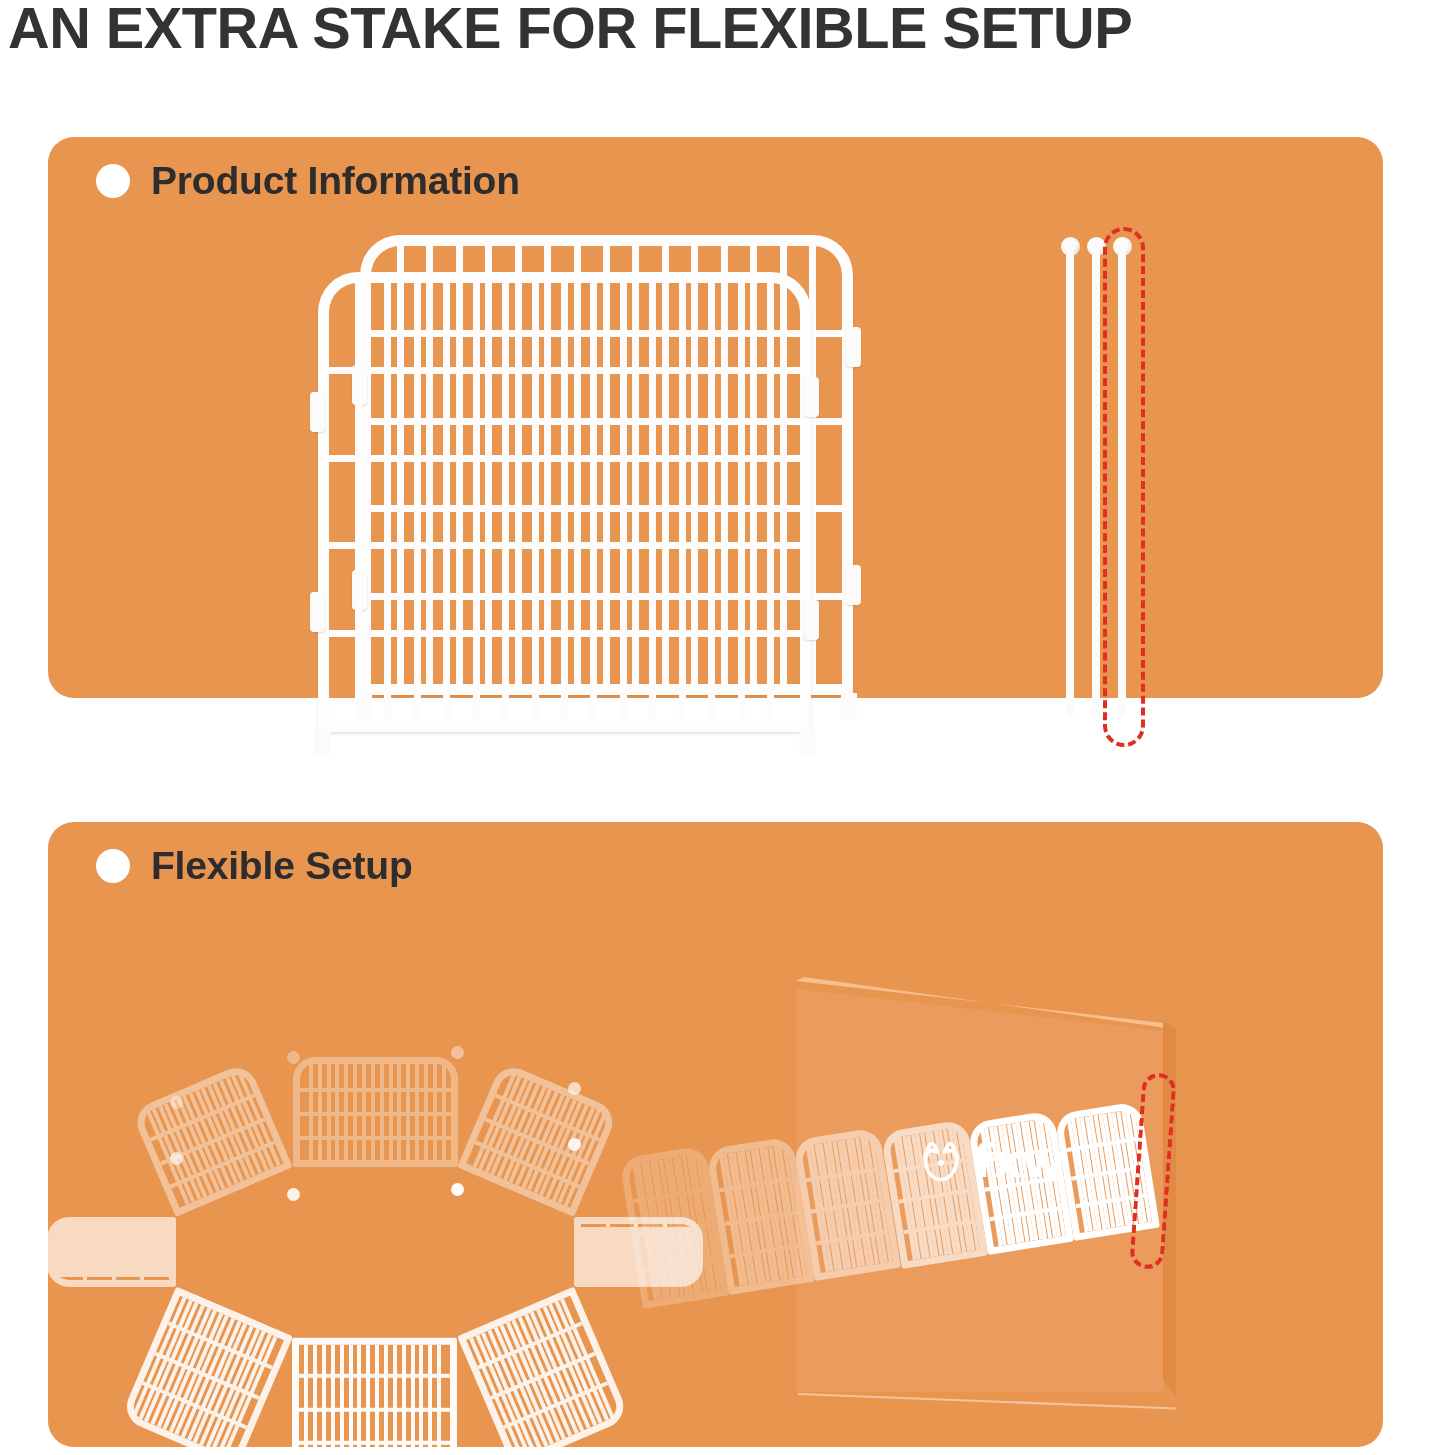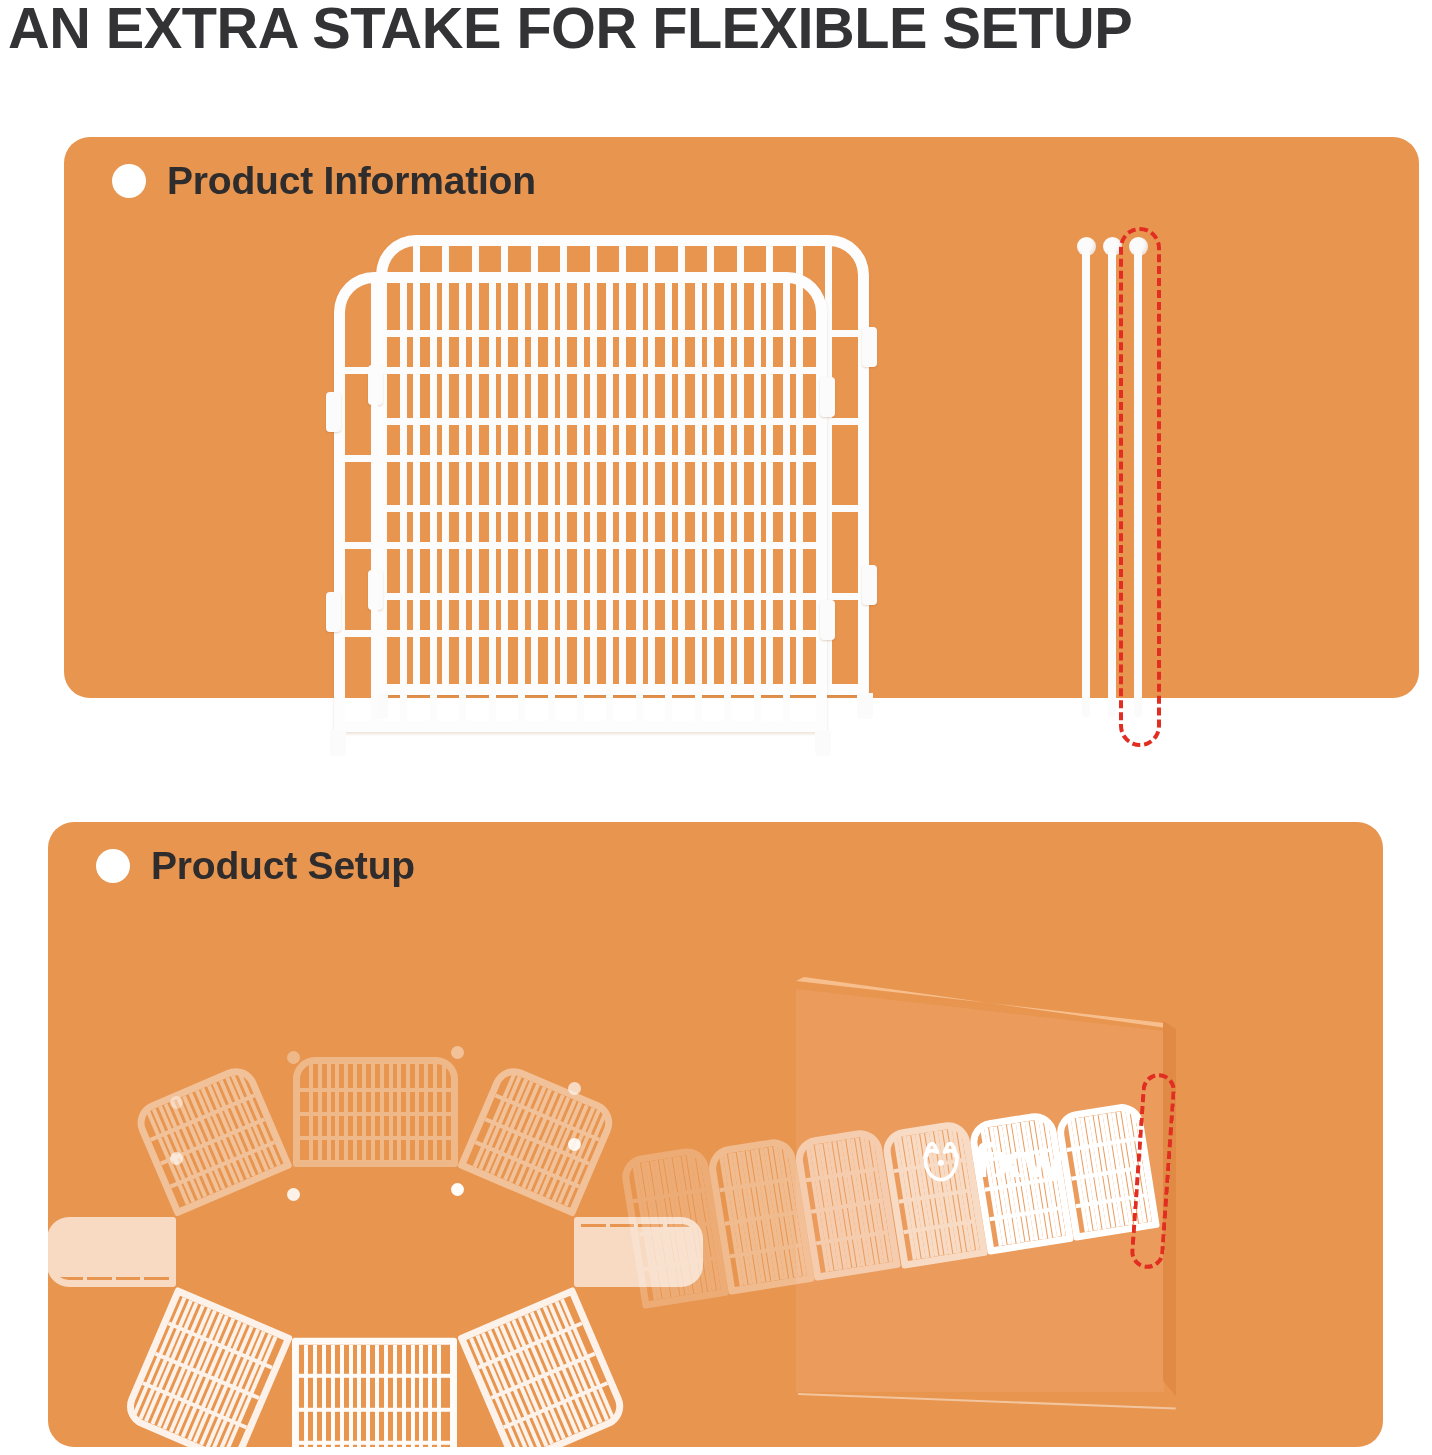--- a/index.html
+++ b/index.html
@@ -32,25 +32,24 @@
     transform-origin: left top;
   }
 
   
   .card {
     position: absolute;
     background: #e8954f;
     border-radius: 26px;
   }
   #card-product {
-    left: 64px;
+    left: 48px;
     top: 137px;
     width: 1335px;
     height: 561px;
-    padding-left: 20px;
   }
   #card-flexible {
     left: 48px;
     top: 822px;
     width: 1335px;
     height: 625px;
   }
 
   
   .card-head {
@@ -293,21 +292,21 @@
     <div class="stake" style="left:65px; top:14px; height:466px;"></div>
 
     <div class="dash-box" style="left:50px; top:-10px; width:42px; height:520px;"></div>
   </div>
 </section>
 
 <section class="card" id="card-flexible">
 
   <div class="card-head">
     <span class="bullet-dot"></span>
-    <span class="card-head-label">Product Setup</span>
+    <span class="card-head-label">Flexible Setup</span>
   </div>
 
   <div class="stage" id="pen-art">
       <div class="pen-panel" style="left: 199.723px; top: 157.278px; width: 126.562px; height: 142.719px; transform: rotate(-156.834deg); transform-origin: 0px 100%; opacity: 0.88; z-index: 83;">
         <div class="pen-frame"></div>
         <div class="pen-inner">
           <div class="pen-v" style="left: 5.88235%;"></div>
           <div class="pen-v" style="left: 11.7647%;"></div>
           <div class="pen-v" style="left: 17.6471%;"></div>
           <div class="pen-v" style="left: 23.5294%;"></div>

